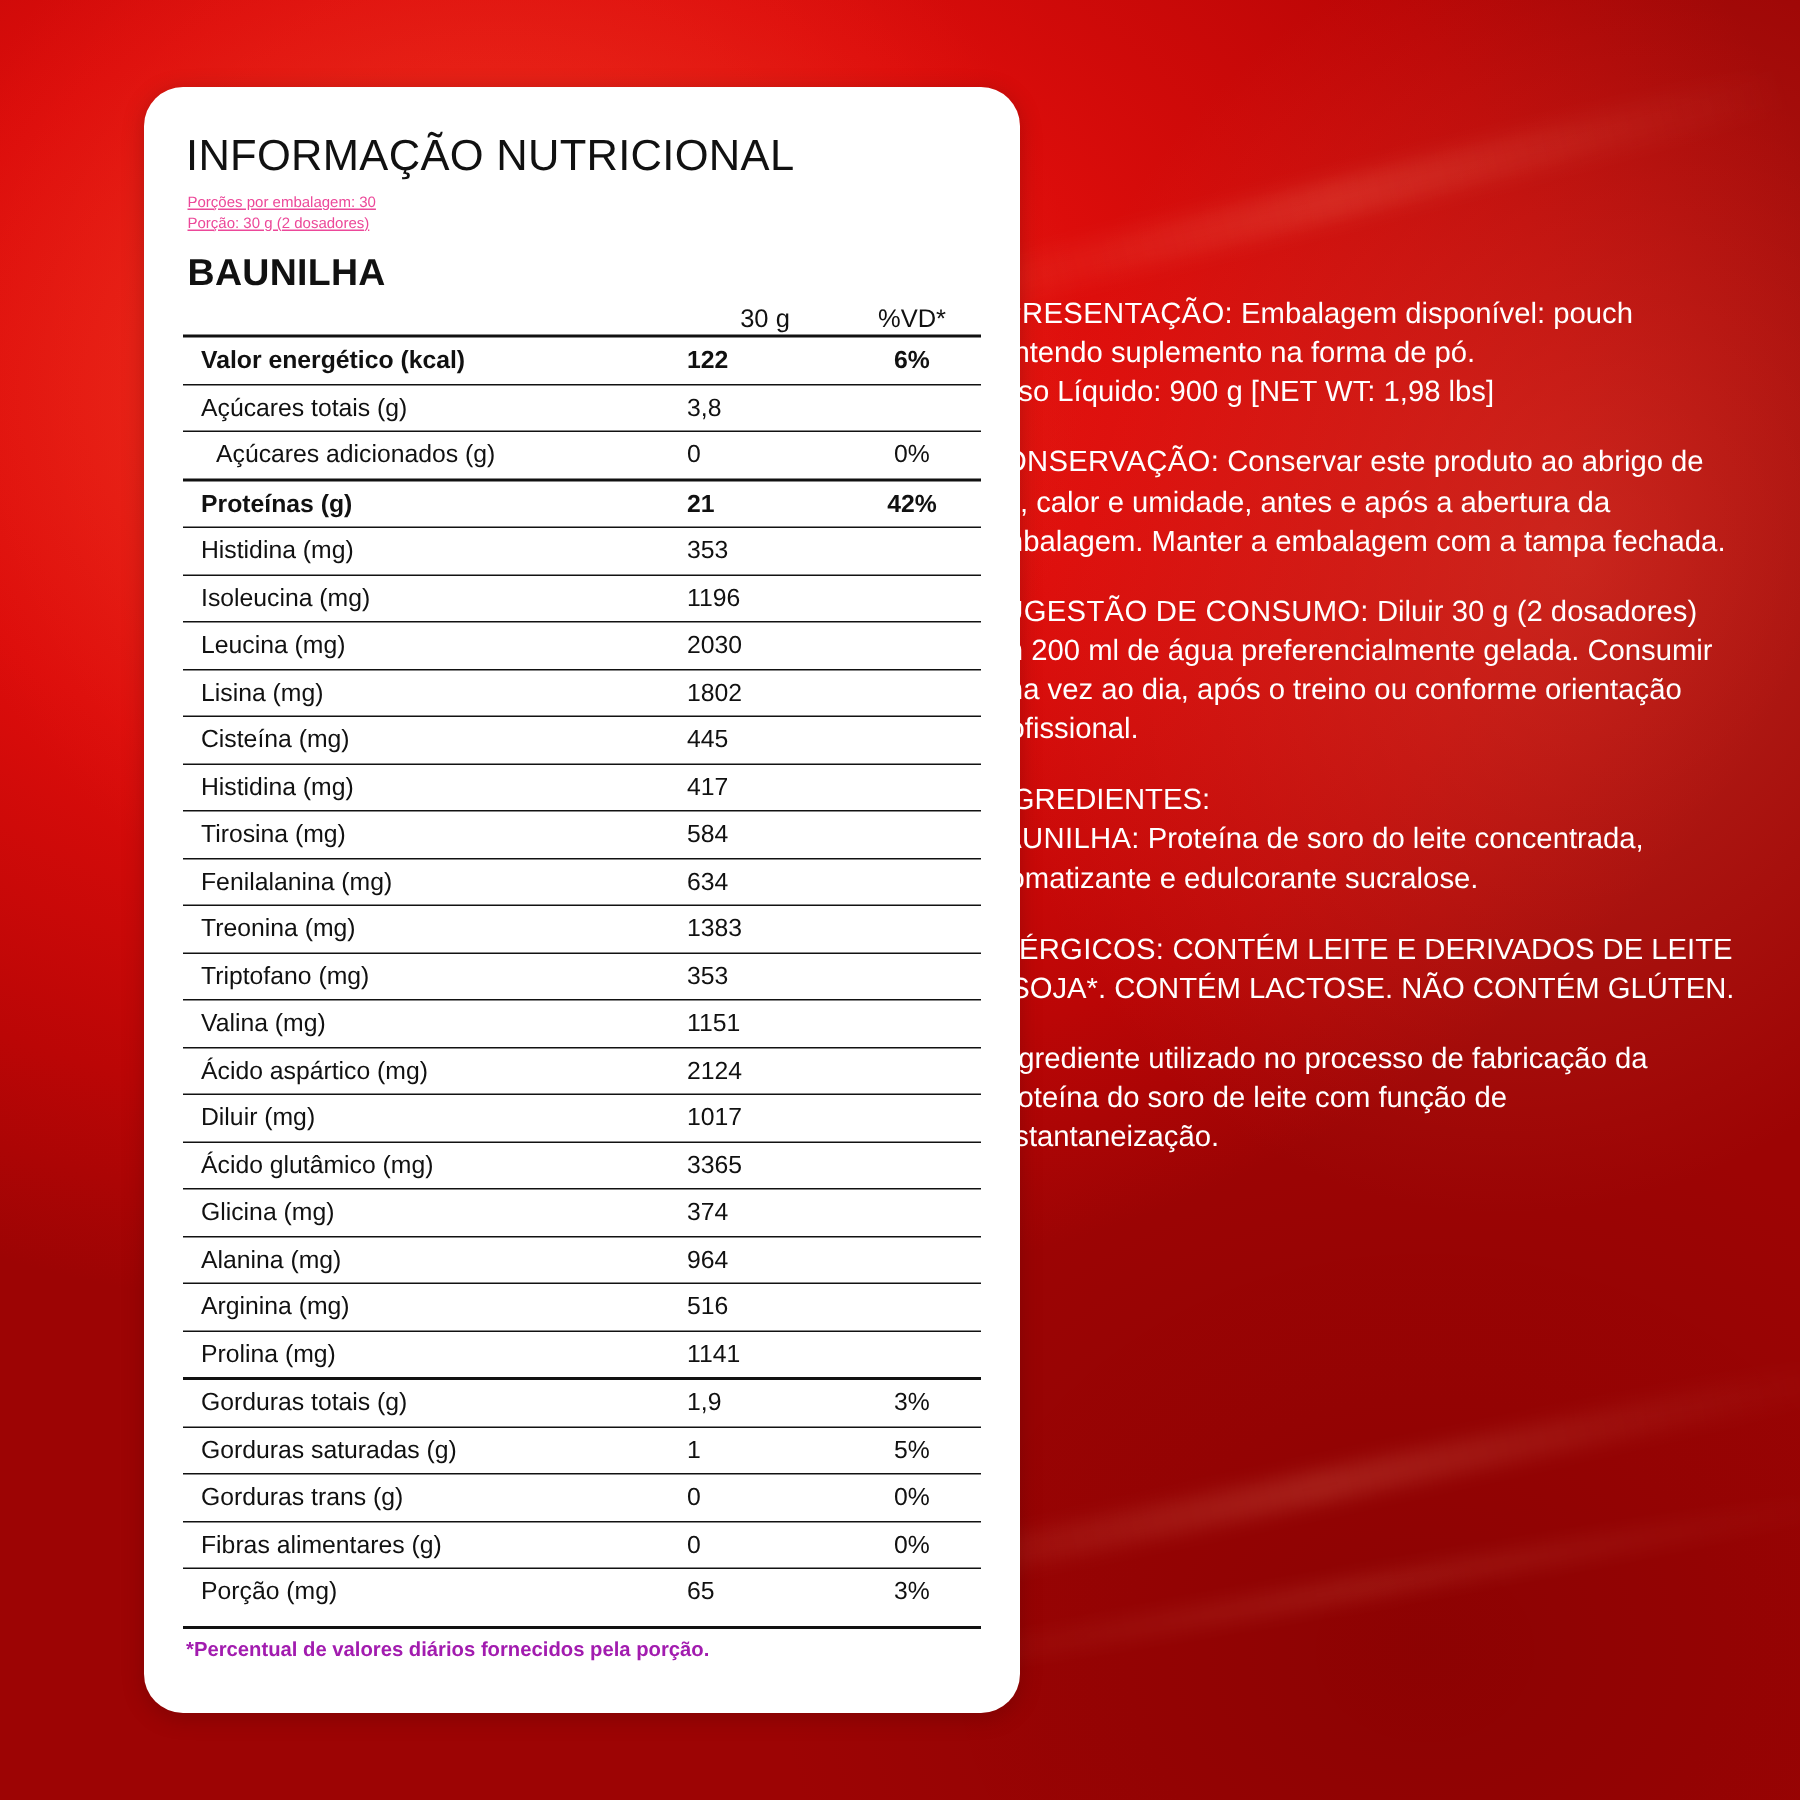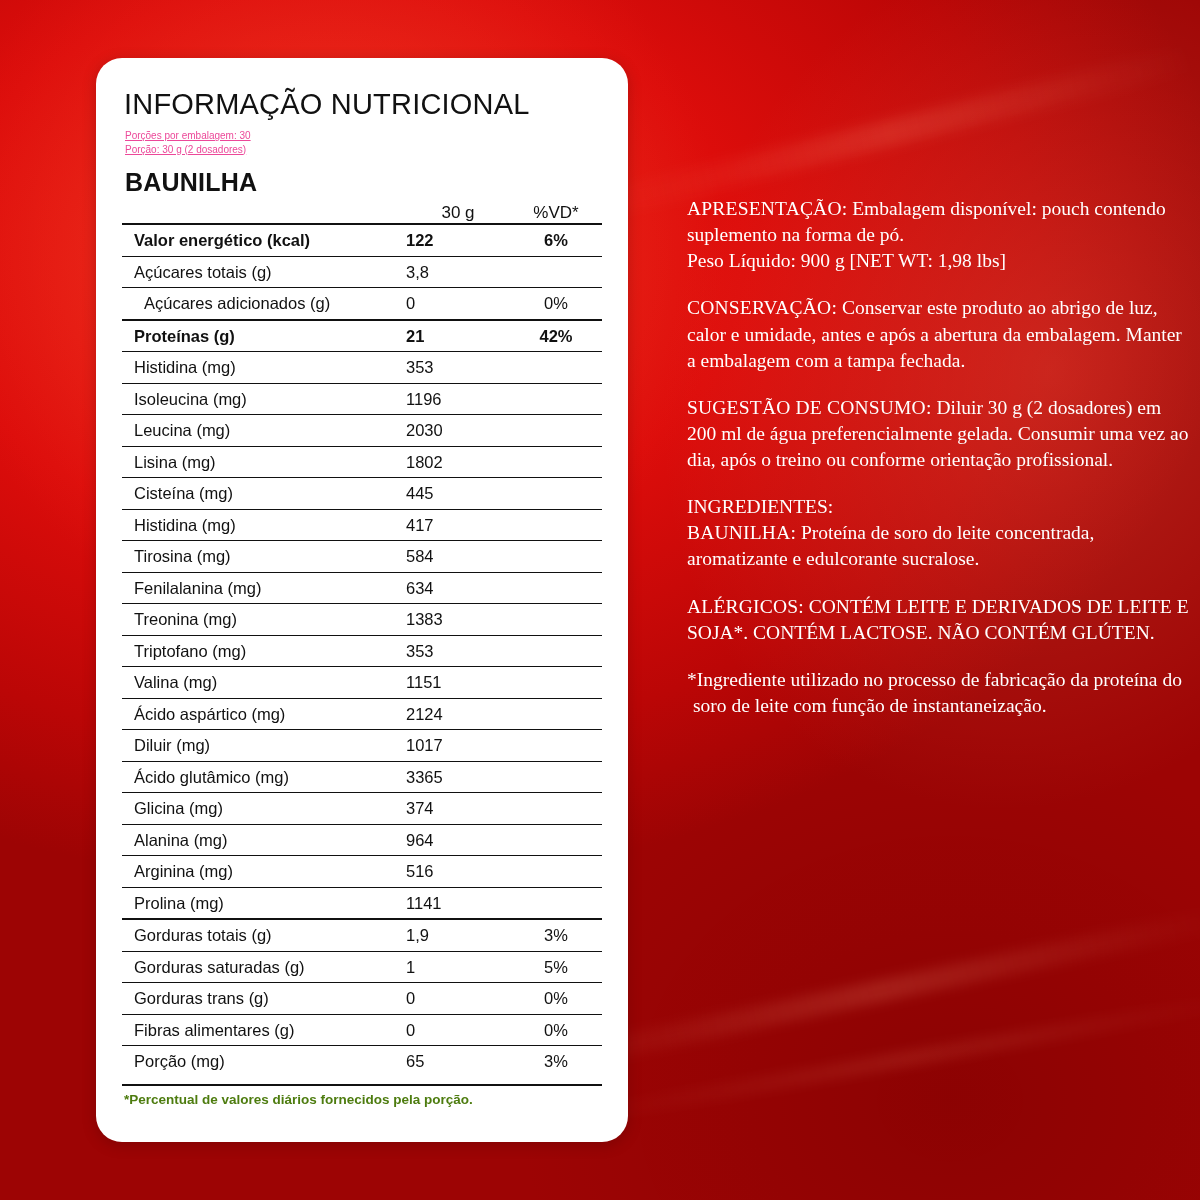--- a/index.html
+++ b/index.html
@@ -51,21 +51,21 @@
   }
   .streak-a { right: 0; top: 120px; width: 620px; height: 26px; transform: rotate(-14deg); }
   .streak-b { right: -40px; top: 980px; width: 720px; height: 22px; transform: rotate(-12deg); }
   .streak-c { right: -60px; top: 1050px; width: 700px; height: 16px; transform: rotate(-10deg); opacity: .7; }
 
   
   .nutri-card {
     position: absolute;
     left: 96px;
     top: 58px;
-    width: 532px;
+    width: 584px;
     height: 1084px;
     background: #ffffff;
     border-radius: 26px;
     box-shadow: 0 3px 14px rgba(60,0,0,0.28);
     box-sizing: border-box;
     padding: 30px 26px 12px 26px;
   }
   .nutri-title {
     font-size: 29px;
     letter-spacing: .2px;
@@ -116,34 +116,34 @@
   }
   tr.row.indent td.c-name { padding-left: 22px; }
   tr.row td.c-amount { text-align: left; width: 104px; }
   tr.row td.c-dv { text-align: center; width: 92px; }
   tr.row.bold td { font-weight: 700; }
   tr.row.thick td { border-top-width: 2.4px; }
   .footnote {
     margin-top: 7px;
     font-size: 13.5px;
     font-weight: 700;
-    color: #4d7c0f;
+    color: #a21caf;
     border-top: 2.4px solid #111;
     padding-top: 6px;
     padding-left: 2px;
   }
 
   
   .info-col {
     position: absolute;
-    left: 687px;
+    left: 655px;
     top: 196px;
     width: 505px;
     color: #ffffff;
-    font-family: Liberation Serif, serif;
+    font-family: Liberation Sans, sans-serif;
     font-size: 19.5px;
     line-height: 1.34;
   }
   .info-block { margin-bottom: 21px; }
   .lbl { font-weight: 400; letter-spacing: .2px; }
   .caps { text-transform: none; }
   .note-indent { padding-left: 6px; text-indent: -6px; }
 </style>
 </head>
 <body>

